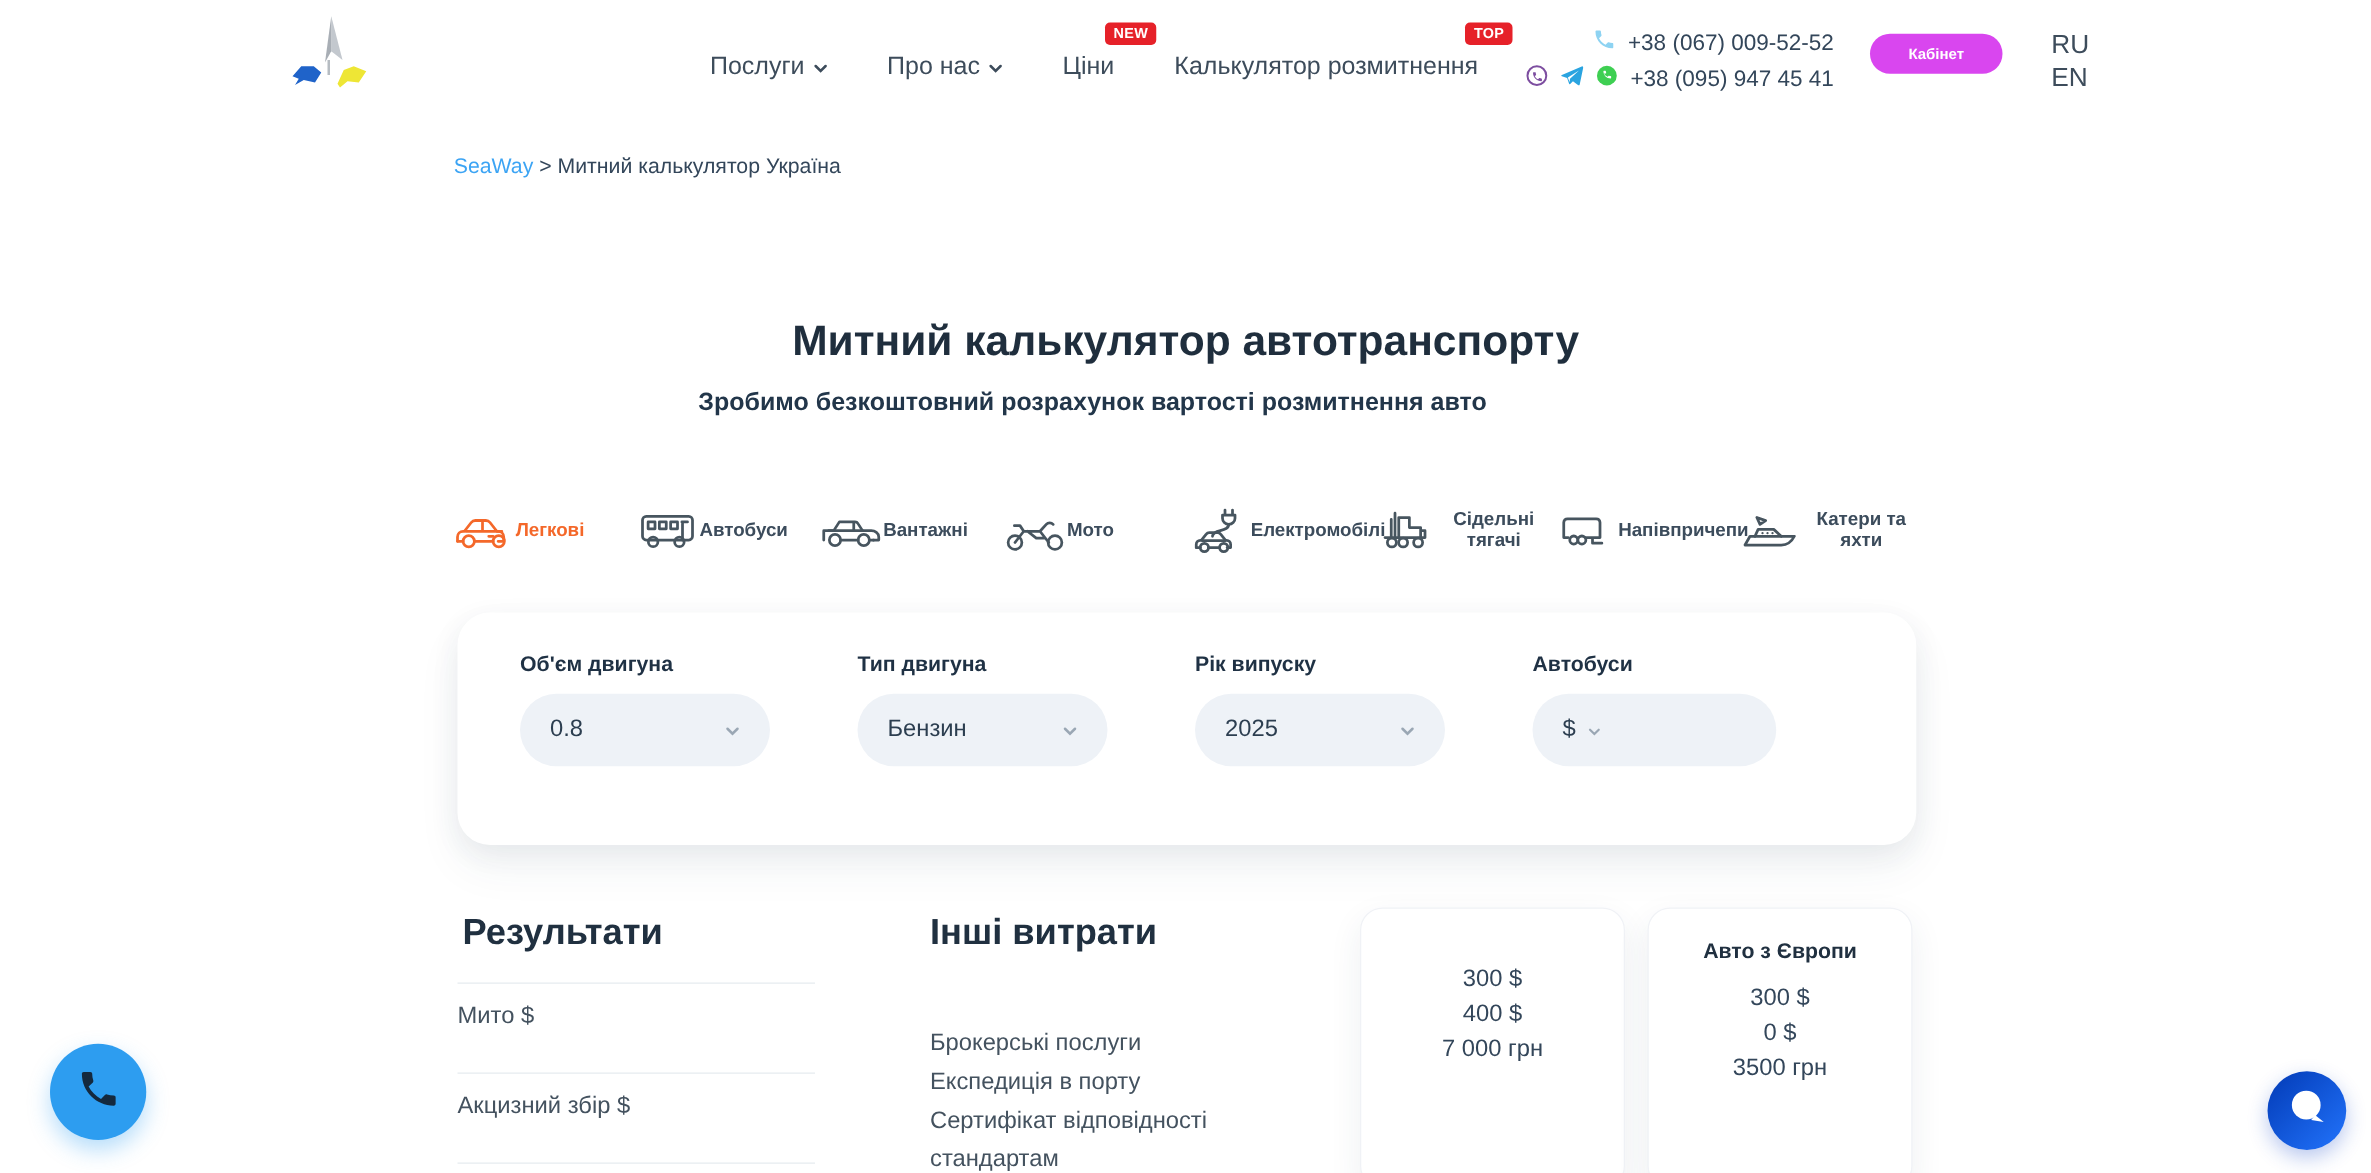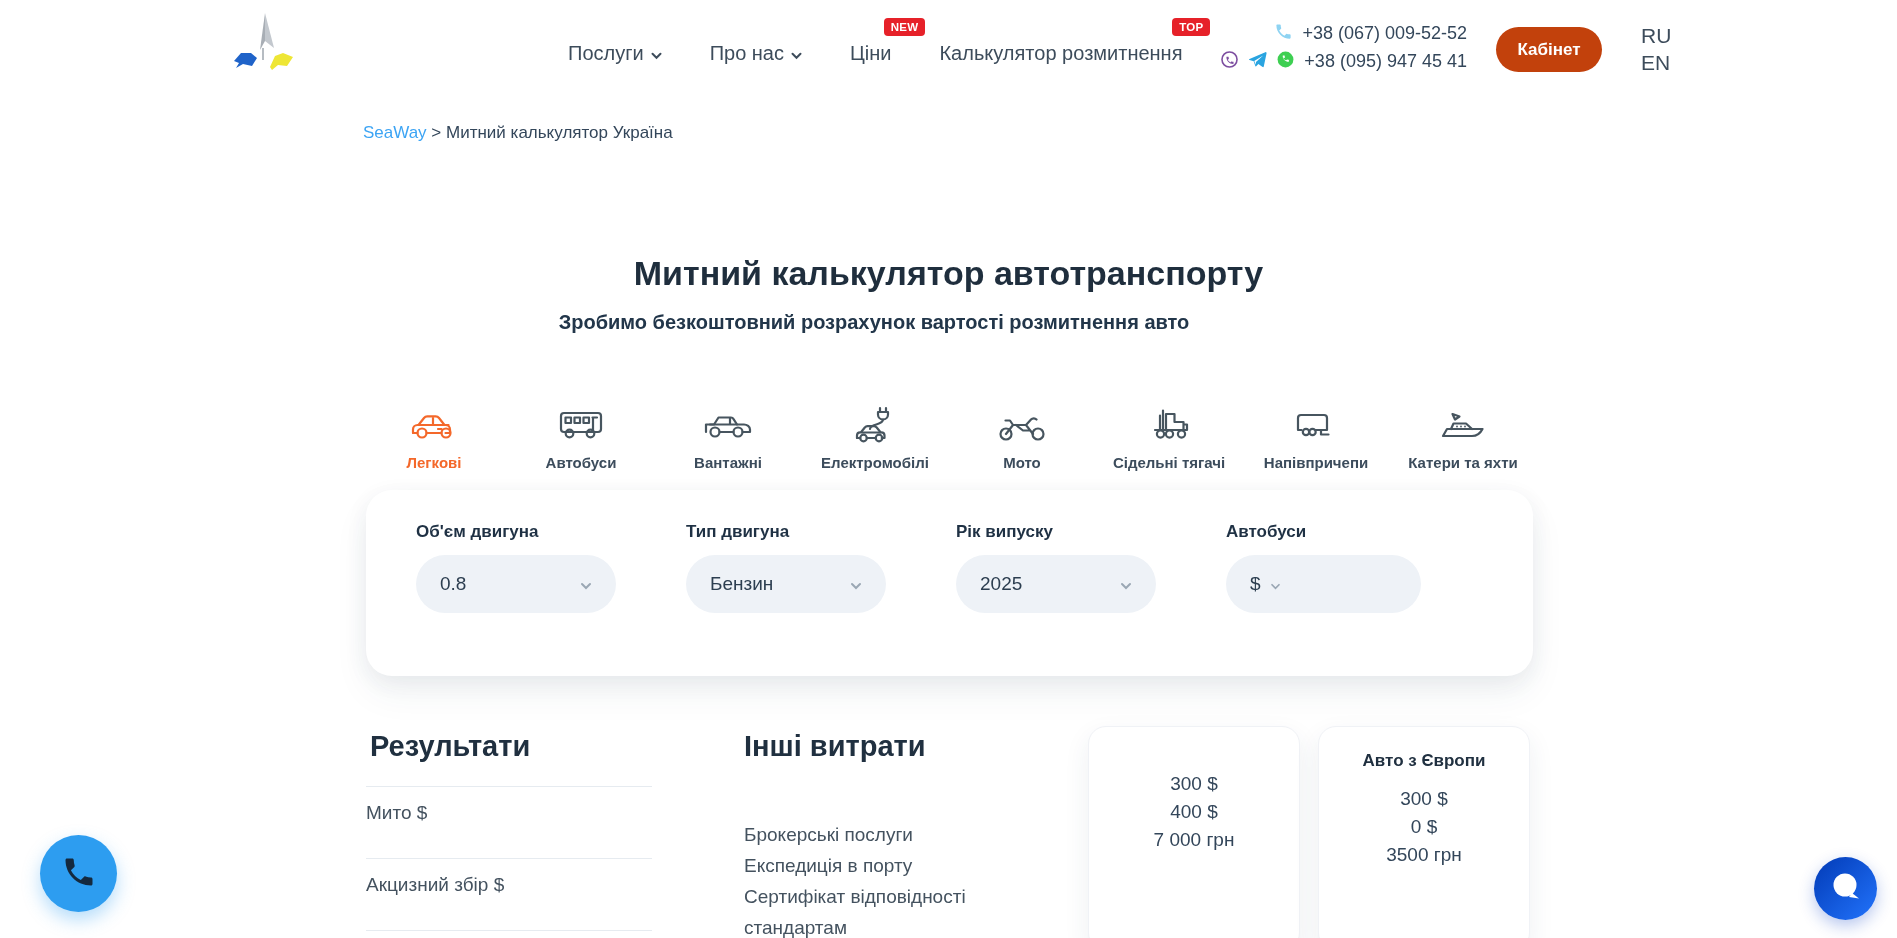--- a/index.html
+++ b/index.html
@@ -14,40 +14,40 @@
   .logo-tagline { margin-top:4px; font-size:10.5px; font-weight:bold; color:#3a4856; line-height:1.35; }
   .nav { position:absolute; left:568px; top:0; height:106px; display:flex; align-items:center; gap:48px; }
   .nav-item { position:relative; display:flex; align-items:center; gap:7px; font-size:20px;
     color:#3d4c5b; cursor:pointer; white-space:nowrap; }
   .badge { position:absolute; top:-24px; right:-34px; background:#e62129; color:#fff;
     font-size:11.5px; font-weight:bold; padding:3px 7px; border-radius:4px; letter-spacing:.3px; }
   .badge.top { right:-28px; }
   .contact { position:absolute; left:1205px; top:22px; display:flex; flex-direction:column; gap:5px; }
   .contact-row { display:flex; align-items:center; justify-content:flex-end; gap:9px; width:262px; }
   .phone-number { font-size:18px; color:#33465a; white-space:nowrap; }
-  .cabinet-btn { position:absolute; left:1496px; top:27px; width:106px; height:45px; border:none;
-    border-radius:23px; background:#c2410c; color:#fff; font-size:17px; font-weight:bold;
+  .cabinet-btn { position:absolute; left:1496px; top:27px; width:106px; height:32px; border:none;
+    border-radius:23px; background:#d946ef; color:#fff; font-size:12px; font-weight:bold;
     font-family:"Liberation Sans", sans-serif; cursor:pointer; }
   .lang { position:absolute; left:1641px; top:22px; font-size:21px; line-height:27px; color:#3d4c5b; }
   .lang div { cursor:pointer; }
 
   
   .breadcrumb { position:absolute; left:363px; top:123px; font-size:17px; color:#33465a; }
   .breadcrumb a { color:#3ca4f4; text-decoration:none; cursor:pointer; }
 
   
   .hero-title { position:absolute; left:0; top:254px; width:1897px; text-align:center;
     font-size:34px; font-weight:bold; color:#1f2e3d; }
   .hero-subtitle { position:absolute; left:0; top:311px; width:1748px; text-align:center;
     font-size:20px; font-weight:bold; color:#22364a; }
 
   
   .tabs { position:absolute; left:50%; transform:translateX(-50%); top:394px; width:1180px;
     display:flex; justify-content:center; }
-  .tab { width:147px; display:flex; flex-direction:column; align-items:center; cursor:pointer; }
+  .tab { width:147px; display:flex; flex-direction:row; align-items:center; cursor:pointer; }
   .tab .icon-box { height:50px; display:flex; align-items:flex-end; justify-content:center; }
   .tab .tab-label { margin-top:10px; font-size:15px; font-weight:bold; color:#3c4c5c; text-align:center; }
   .tab svg { stroke:#47555f; fill:none; stroke-width:2.2; stroke-linecap:round; stroke-linejoin:round; }
   .tab.active svg { stroke:#f4682a; }
   .tab.active .tab-label { color:#f4682a; }
 
   
   .form-card { position:absolute; left:366px; top:490px; width:1167px; height:186px; background:#fff;
     border-radius:26px; box-shadow:0 6px 22px rgba(40,60,90,.07), 0 18px 36px rgba(40,60,90,.06); }
   .field { position:absolute; top:32px; width:200px; }
@@ -209,40 +209,40 @@
         <circle cx="13" cy="26" r="4.5"></circle>
           <circle cx="36" cy="26" r="4.5"></circle>
       </svg>
     </span>
     <span class="tab-label">Вантажні</span>
   </div>
 
   <div class="tab">
     <span class="icon-box">
       <svg width="52" height="38" viewBox="0 0 52 38">
+        <circle cx="10" cy="28" r="5.5"></circle>
+          <circle cx="42" cy="28" r="5.5"></circle>
+        <path d="M10 28l7-9h13M30 19l5-5.5c1.5-1.6 4-1.6 5.5 0M30 19l7 9M17 19l-3-4.5h-4.5M20 19l7 5.5h7"></path>
+      </svg>
+    </span>
+    <span class="tab-label">Мото</span>
+  </div>
+
+  <div class="tab">
+    <span class="icon-box">
+      <svg width="52" height="38" viewBox="0 0 52 38">
         <path d="M31 2v4M37 2v4M29 6h10v2.5c0 2.8-2.2 5-5 5s-5-2.2-5-5z"></path>
         <path d="M34 13.5c0 6-13 4-13 9.5"></path>
         <path d="M8 32v-2.5c0-1.8 1.4-3.2 3.2-3.2h.8l4-5c.6-.8 1.5-1.2 2.5-1.2h6.5c1 0 1.9.4 2.5 1.2l4 5h.8c1.8 0 3.2 1.4 3.2 3.2V32h-2.8"></path>
         <path d="M17.8 32h8.9M11.3 32H8M13 26.5h18"></path>
         <circle cx="14.5" cy="32" r="3.3"></circle>
           <circle cx="30" cy="32" r="3.3"></circle>
       </svg>
     </span>
     <span class="tab-label">Електромобілі</span>
-  </div>
-
-  <div class="tab">
-    <span class="icon-box">
-      <svg width="52" height="38" viewBox="0 0 52 38">
-        <circle cx="10" cy="28" r="5.5"></circle>
-          <circle cx="42" cy="28" r="5.5"></circle>
-        <path d="M10 28l7-9h13M30 19l5-5.5c1.5-1.6 4-1.6 5.5 0M30 19l7 9M17 19l-3-4.5h-4.5M20 19l7 5.5h7"></path>
-      </svg>
-    </span>
-    <span class="tab-label">Мото</span>
   </div>
 
   <div class="tab">
     <span class="icon-box">
       <svg width="52" height="38" viewBox="0 0 52 38">
         <path d="M17 9.5V24M20 4.5V24M23 8h8.5v8M23 8v16M31.5 16h9v8M12 24h32M44 24v-5.5h-3.5"></path>
         <circle cx="17.5" cy="28" r="3.6"></circle>
           <circle cx="26.5" cy="28" r="3.6"></circle>
           <circle cx="38.5" cy="28" r="3.6"></circle>
       </svg>

